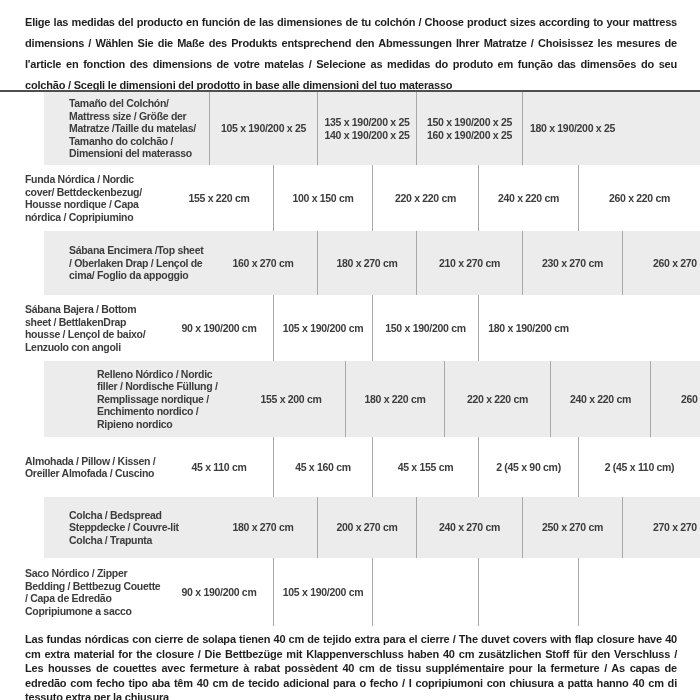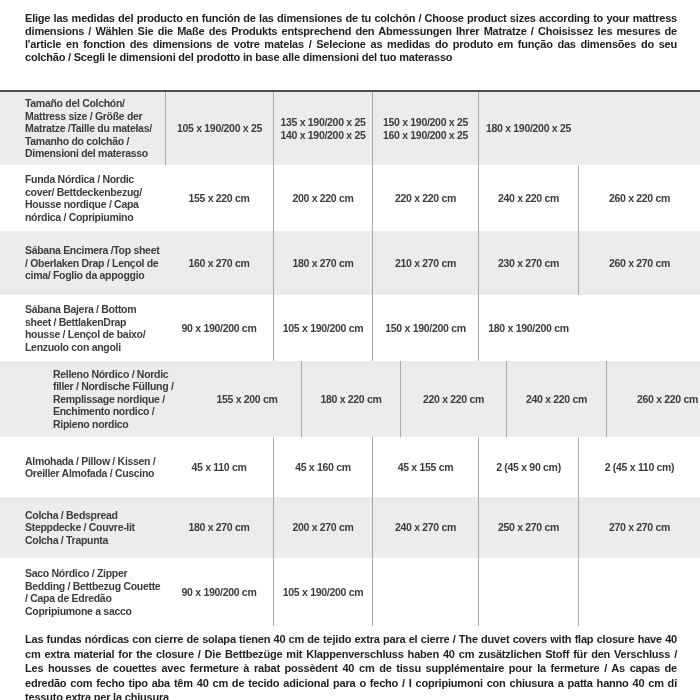--- a/index.html
+++ b/index.html
@@ -12,37 +12,37 @@
     font-family: "Liberation Sans", sans-serif;
     font-weight: bold;
     color: #2e2e2e;
   }
   .intro-text {
     position: absolute;
     top: 12px;
     left: 25px;
     width: 652px;
     font-size: 11px;
-    line-height: 13px;
+    line-height: 21px;
     letter-spacing: -0.2px;
     text-align: justify;
     color: #1f1f1f;
   }
   .size-table {
     position: absolute;
     top: 90px;
     left: 0;
     width: 700px;
     border-top: 2px solid #4f4f4f;
   }
   .t-row {
     display: grid;
     grid-template-columns: 165px 108px 99px 106px 100px 122px;
   }
-  .t-row.alt { background: #ececec; }
+  .t-row.alt { background: #ececec; margin-left: 44px; }
   .cell {
     display: flex;
     align-items: center;
     justify-content: center;
     text-align: center;
     font-size: 10.5px;
     line-height: 13px;
     letter-spacing: -0.3px;
     color: #3c3c3c;
     white-space: pre-line;
@@ -92,21 +92,21 @@
       <div class="cell sep">135 x 190/200 x 25
 140 x 190/200 x 25</div>
       <div class="cell sep">150 x 190/200 x 25
 160 x 190/200 x 25</div>
       <div class="cell sep">180 x 190/200 x 25</div>
     </div>
 
     <div class="t-row r1">
       <div class="cell label">Funda Nórdica /  Nordic cover/ Bettdeckenbezug/ Housse nordique  / Capa nórdica / Copripiumino</div>
       <div class="cell">155 x 220 cm</div>
-      <div class="cell sep">200 x 220 cm</div>
+      <div class="cell sep">100 x 150 cm</div>
       <div class="cell sep">220 x 220 cm</div>
       <div class="cell sep">240 x 220 cm</div>
       <div class="cell sep">260 x 220 cm</div>
     </div>
 
     <div class="t-row alt r2">
       <div class="cell label">Sábana Encimera /Top sheet / Oberlaken Drap / Lençol de cima/ Foglio da appoggio</div>
       <div class="cell">160 x 270 cm</div>
       <div class="cell sep">180 x 270 cm</div>
       <div class="cell sep">210 x 270 cm</div>

